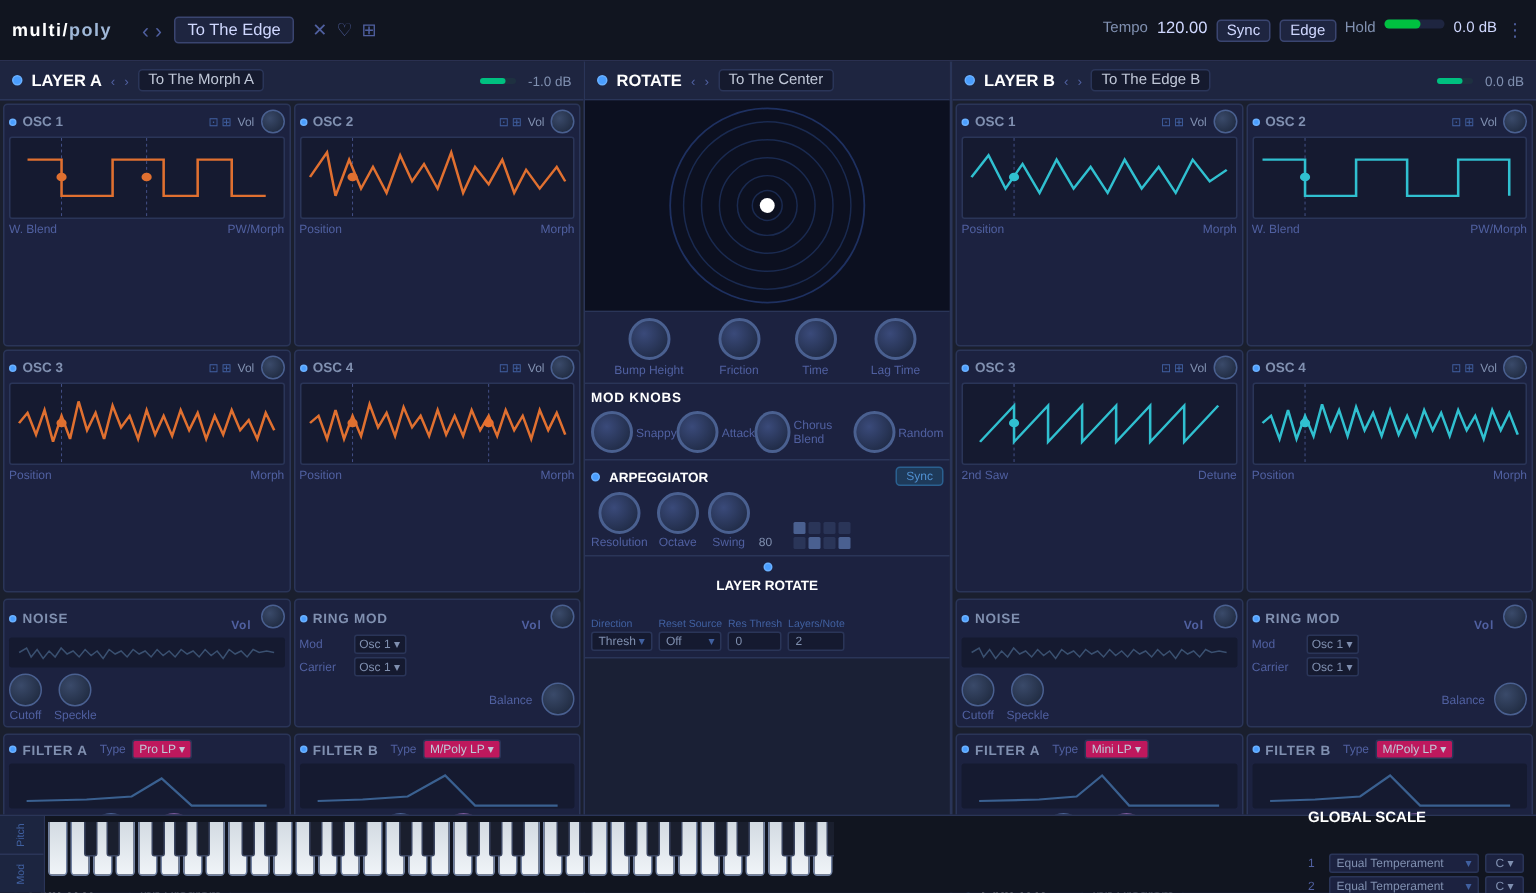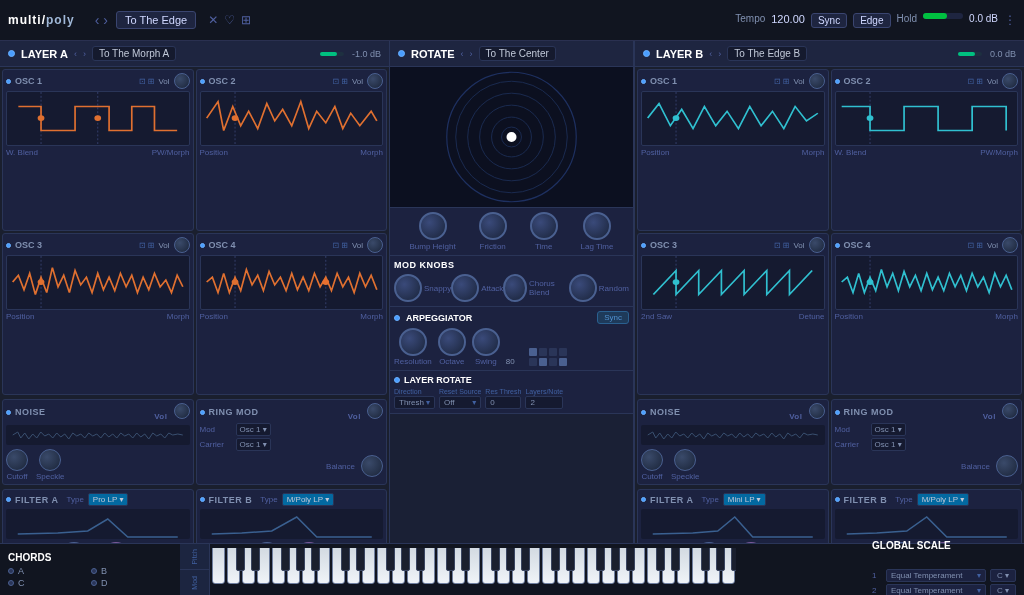--- a/index.html
+++ b/index.html
@@ -224,21 +224,21 @@
       border-radius: 3px;
       padding: 3px;
     }
     .filter-title-row {
       display: flex;
       align-items: center;
       gap: 4px;
       margin-bottom: 3px;
     }
     .filter-type {
-      background: #0369a1;
+      background: #be185d;
       border: 1px solid #2a3558;
       border-radius: 2px;
       padding: 1px 4px;
       font-size: 8px;
       color: #c0c8d8;
       cursor: pointer;
     }
     .filter-curve {
       height: 30px;
       background: #151a30;
@@ -362,21 +362,21 @@
       border-radius: 1px;
     }
     .arp-step.off { background: #2a3558; }
 
     
     .layer-rotate-section {
       background: #1c2240;
       border-top: 1px solid #2a3558;
       padding: 4px;
     }
-    .layer-rotate-title { font-size: 9px; font-weight: bold; color: #fff; margin-bottom: 3px; display: flex; align-items: center; gap: 4px; }
+    .layer-rotate-title { font-size: 9px; font-weight: bold; color: #fff; margin-bottom: 18px; display: flex; align-items: center; gap: 4px; flex-direction: column; }
     .lr-fields {
       display: flex;
       gap: 4px;
       font-size: 8px;
       color: #5060a0;
     }
     .lr-field {
       display: flex;
       flex-direction: column;
       gap: 1px;
@@ -1191,41 +1191,20 @@
       <span style="color:#5060a0;font-size:9px">›</span>
       <div class="layer-preset">
         <span>Init Program</span>
       </div>
     </div>
   </div>
 </div>
 
 <div class="bottom-bar">
 
-  <div class="chords-section">
-    <div class="chords-title">CHORDS</div>
-    <div class="chords-grid">
-      <div class="chord-item">
-        <div class="chord-dot"></div>
-        <span>A</span>
-      </div>
-      <div class="chord-item">
-        <div class="chord-dot"></div>
-        <span>B</span>
-      </div>
-      <div class="chord-item">
-        <div class="chord-dot"></div>
-        <span>C</span>
-      </div>
-      <div class="chord-item">
-        <div class="chord-dot"></div>
-        <span>D</span>
-      </div>
-    </div>
-  </div>
 
   <div style="display:flex;flex-direction:column;width:30px;height:100%;background:#1a1f2e;border-right:1px solid #2a3558">
     <div style="flex:1;background:#1c2540;border-bottom:1px solid #2a3558;display:flex;align-items:center;justify-content:center">
       <span style="font-size:7px;color:#4060a0;writing-mode:vertical-rl;transform:rotate(180deg)">Pitch</span>
     </div>
     <div style="flex:1;background:#1c2540;display:flex;align-items:center;justify-content:center">
       <span style="font-size:7px;color:#4060a0;writing-mode:vertical-rl;transform:rotate(180deg)">Mod</span>
     </div>
   </div>
 

